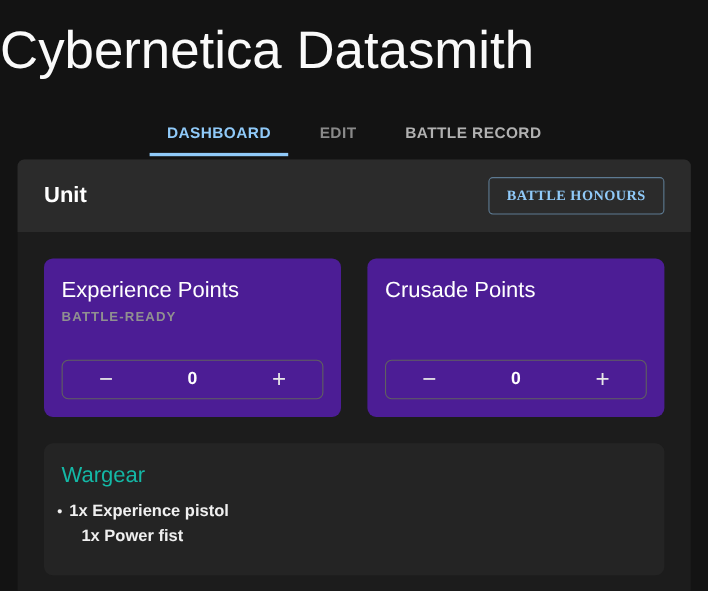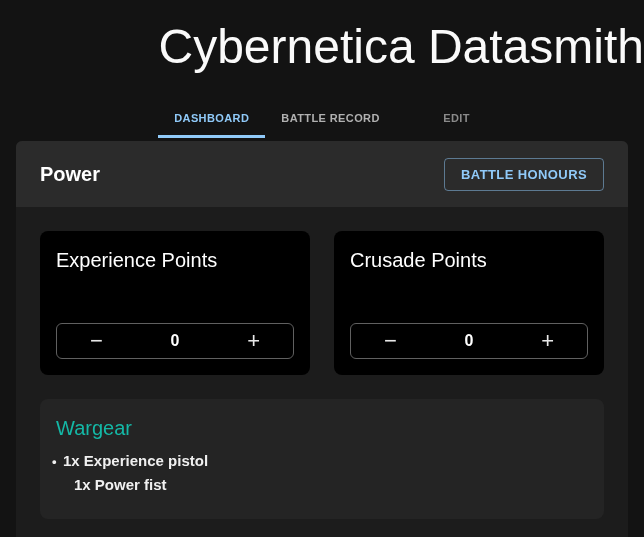--- a/index.html
+++ b/index.html
@@ -6,42 +6,42 @@
   html,body { width:644px; height:537px; overflow:hidden; }
   body {
     background:#131313;
     font-family:"Liberation Sans", sans-serif;
     color:#ffffff;
   }
 
   
   .page-title {
     margin-top:18px;
-    text-align:right;
+    text-align:left;
     font-size:48px;
     font-weight:300;
     line-height:58px;
     color:#fafafa;
   }
 
   
   .tabs {
     display:flex;
     justify-content:center;
     margin-top:25px;
   }
   .tab {
     padding:11px 16px;
-    font-size:11px;
+    font-size:14px;
     font-weight:700;
     letter-spacing:0.4px;
     color:#b1b1b1;
     border-bottom:3px solid transparent;
     cursor:pointer;
-    text-align:right;
+    text-align:center;
   }
   .tab.active {
     color:#90caf9;
     border-bottom-color:#90caf9;
   }
   .tab.dim { color:#8a8a8a; }
   .tab.min { min-width:90px; }
 
   
   .panel {
@@ -64,36 +64,36 @@
     font-weight:700;
     color:#ffffff;
   }
   .header-buttons { display:flex; gap:10px; }
   .btn-outlined {
     background:transparent;
     border:1px solid rgba(144,202,249,0.5);
     color:#90caf9;
     border-radius:4px;
     padding:8px 16px;
-    font-family:Liberation Sans, sans-serif;
+    font-family:Liberation Serif, serif;
     font-size:13px;
     font-weight:700;
     letter-spacing:0.4px;
     cursor:pointer;
     white-space:nowrap;
   }
 
   .panel-body { padding:24px; }
   .cards-row {
     display:grid;
     grid-template-columns:1fr 1fr;
     gap:24px;
   }
   .stat-card {
-    background:#000000;
+    background:#4c1d95;
     border-radius:8px;
     height:144px;
     padding:16px;
     display:flex;
     flex-direction:column;
   }
   .card-title {
     font-size:20px;
     font-weight:400;
     line-height:27px;
@@ -164,37 +164,38 @@
   }
   .wargear-item.cont { padding-left:7px;margin-left:11px; }
 </style>
 </head>
 <body>
 
 <h1 class="page-title">Cybernetica Datasmith</h1>
 
 <nav class="tabs">
   <div class="tab active">DASHBOARD</div>
+  <div class="tab dim min">EDIT</div>
   <div class="tab">BATTLE RECORD</div>
-  <div class="tab dim min">EDIT</div>
 </nav>
 
 <section class="panel">
   <div class="panel-header">
-    <div class="panel-title">Power</div>
+    <div class="panel-title">Unit</div>
     <div class="header-buttons">
       <button class="btn-outlined">BATTLE HONOURS</button>
     </div>
   </div>
 
   <div class="panel-body">
     <div class="cards-row">
 
       <div class="stat-card">
         <div class="card-title">Experience Points</div>
+        <div class="card-subtitle">BATTLE-READY</div>
         <div class="stepper">
           <button class="stepper-btn">
               <span>−</span>
             </button>
           <div class="stepper-value">0</div>
           <button class="stepper-btn">
               <span>+</span>
             </button>
         </div>
       </div>

